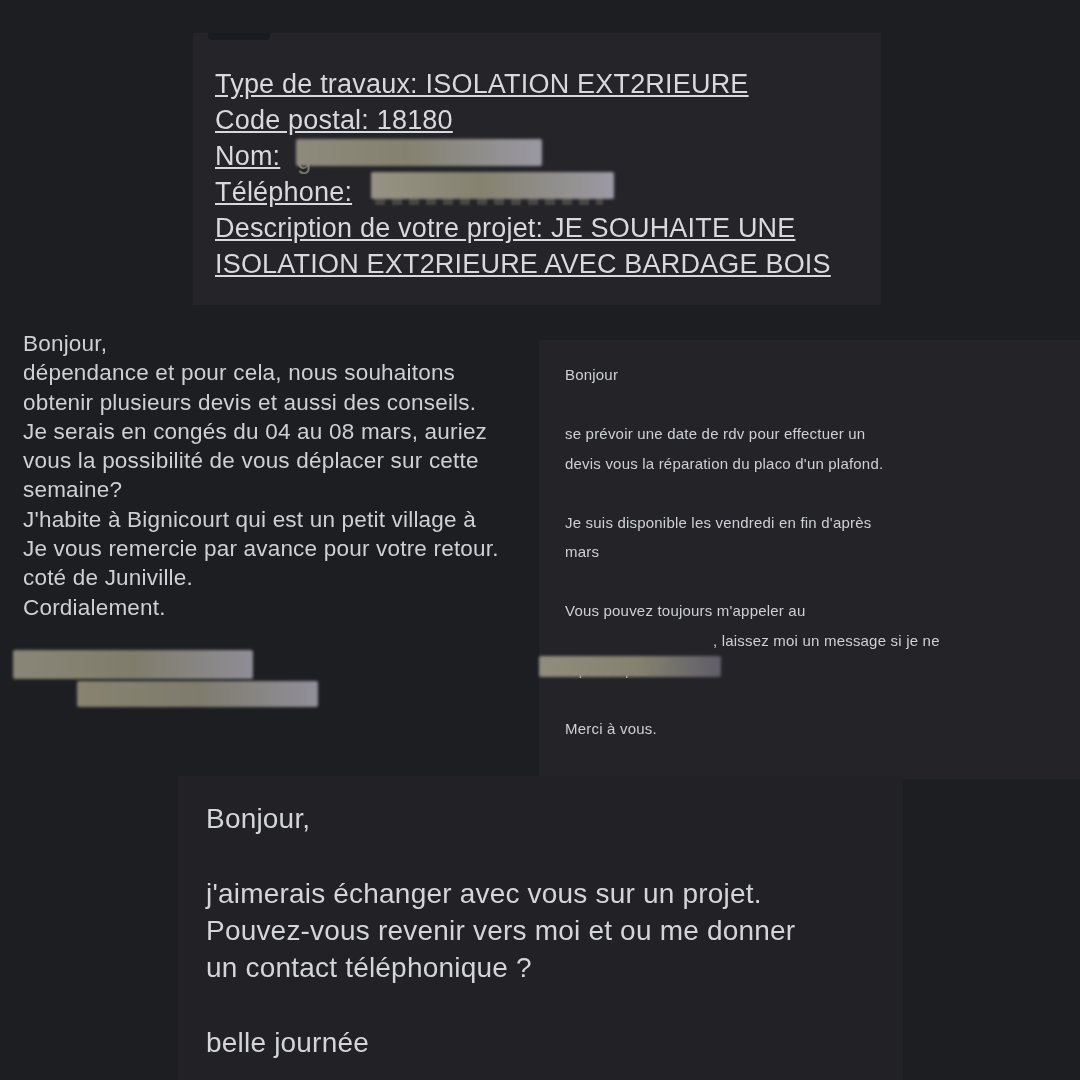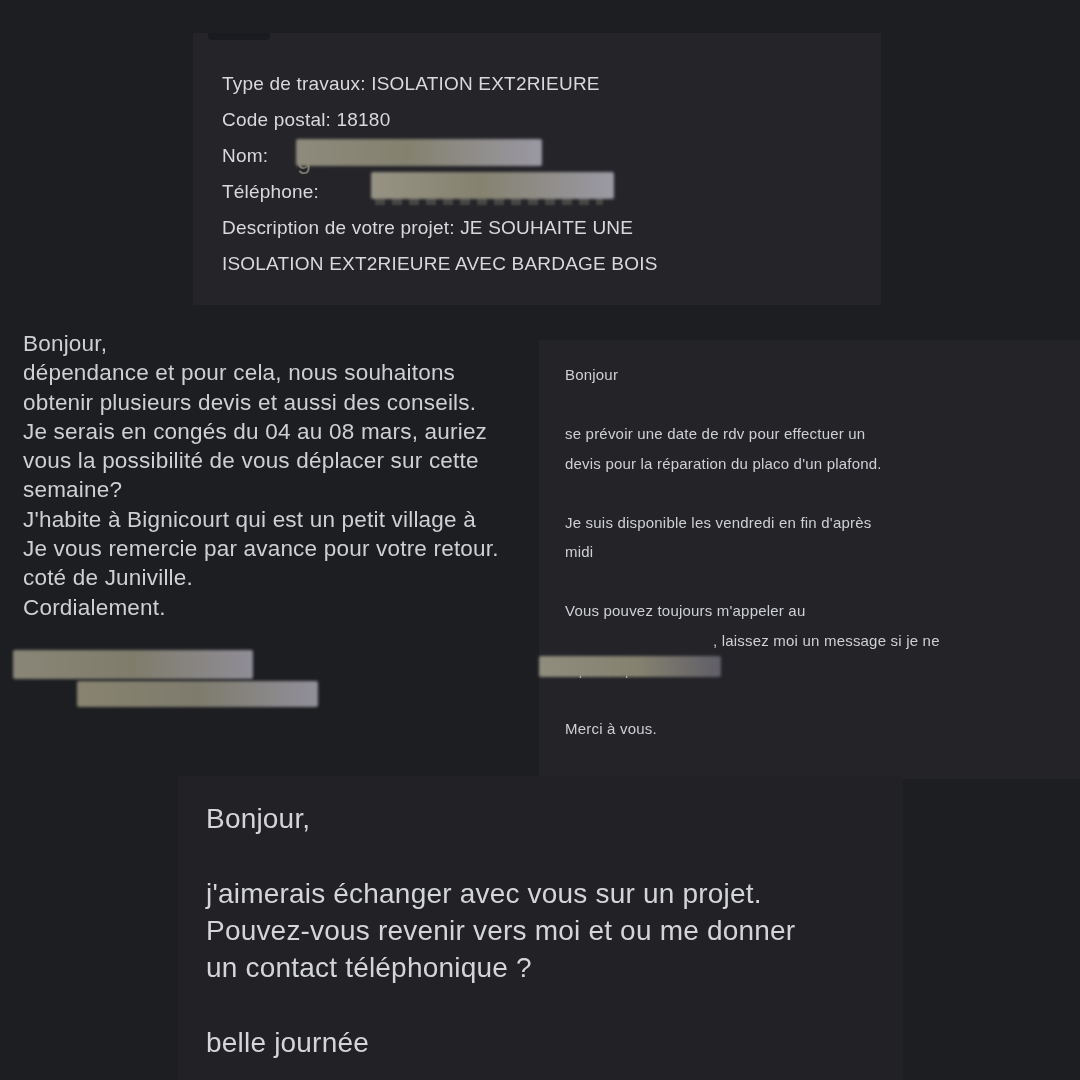--- a/index.html
+++ b/index.html
@@ -10,21 +10,21 @@
     -webkit-font-smoothing:antialiased;
   }
   .panel{position:absolute;}
   .panel-lead{left:193px;top:33px;width:688px;height:272px;background:#242429;}
   .panel-right{left:539px;top:340px;width:541px;height:439px;background:#232328;}
   .panel-bottom{left:178px;top:776px;width:725px;height:304px;background:#212126;}
 
   .notch{position:absolute;left:15px;top:0;width:62px;height:7px;background:#191a1e;border-radius:0 0 4px 4px;opacity:.85;}
 
   .textblock{position:absolute;color:#ced0d4;letter-spacing:.2px;}
-  .tb-lead{left:29px;top:33px;font-size:19px;color:#d9d9dd;}
+  .tb-lead{left:22px;top:33px;font-size:27px;color:#d9d9dd;text-decoration:underline;}
   .tb-lead .line{height:36px;line-height:36px;white-space:nowrap;}
   .tb-left{left:23px;top:329px;font-size:22.5px;width:520px;}
   .tb-left .line{height:29.3px;line-height:29.3px;white-space:nowrap;}
   .tb-right{left:565px;top:360px;font-size:15px;width:515px;}
   .tb-right .line{height:29.5px;line-height:29.5px;white-space:nowrap;}
   .tb-bottom{left:28px;top:24px;font-size:28px;color:#d4d5d9;}
   .tb-bottom .line{height:37.3px;line-height:37.3px;white-space:nowrap;}
 
   .redact{position:absolute;filter:blur(1.6px);border-radius:2px;z-index:2;}
   .r-top-name{left:103px;top:106px;width:246px;height:27px;
@@ -93,24 +93,24 @@
     <div class="line"></div>
     <div class="line">Nom:</div>
     <div class="redact r-left-sig"></div>
     <div class="redact r-left-name"></div>
   </div>
 
   <div class="textblock tb-right" style="position:absolute;">
     <div class="line">Bonjour</div>
     <div class="line"></div>
     <div class="line">se prévoir une date de rdv pour effectuer un</div>
-    <div class="line">devis pour la réparation du placo d'un plafond.</div>
+    <div class="line">devis vous la réparation du placo d'un plafond.</div>
     <div class="line"></div>
     <div class="line">Je suis disponible les vendredi en fin d'après</div>
-    <div class="line">midi</div>
+    <div class="line">mars</div>
     <div class="line"></div>
     <div class="line">Vous pouvez toujours m'appeler au</div>
     <div class="line pad-comma">, laissez moi un message si je ne</div>
     <div class="line">réponds pas.</div>
     <div class="line"></div>
     <div class="line">Merci à vous.</div>
     <div class="redact r-right-phone"></div>
   </div>
 
 </div>

